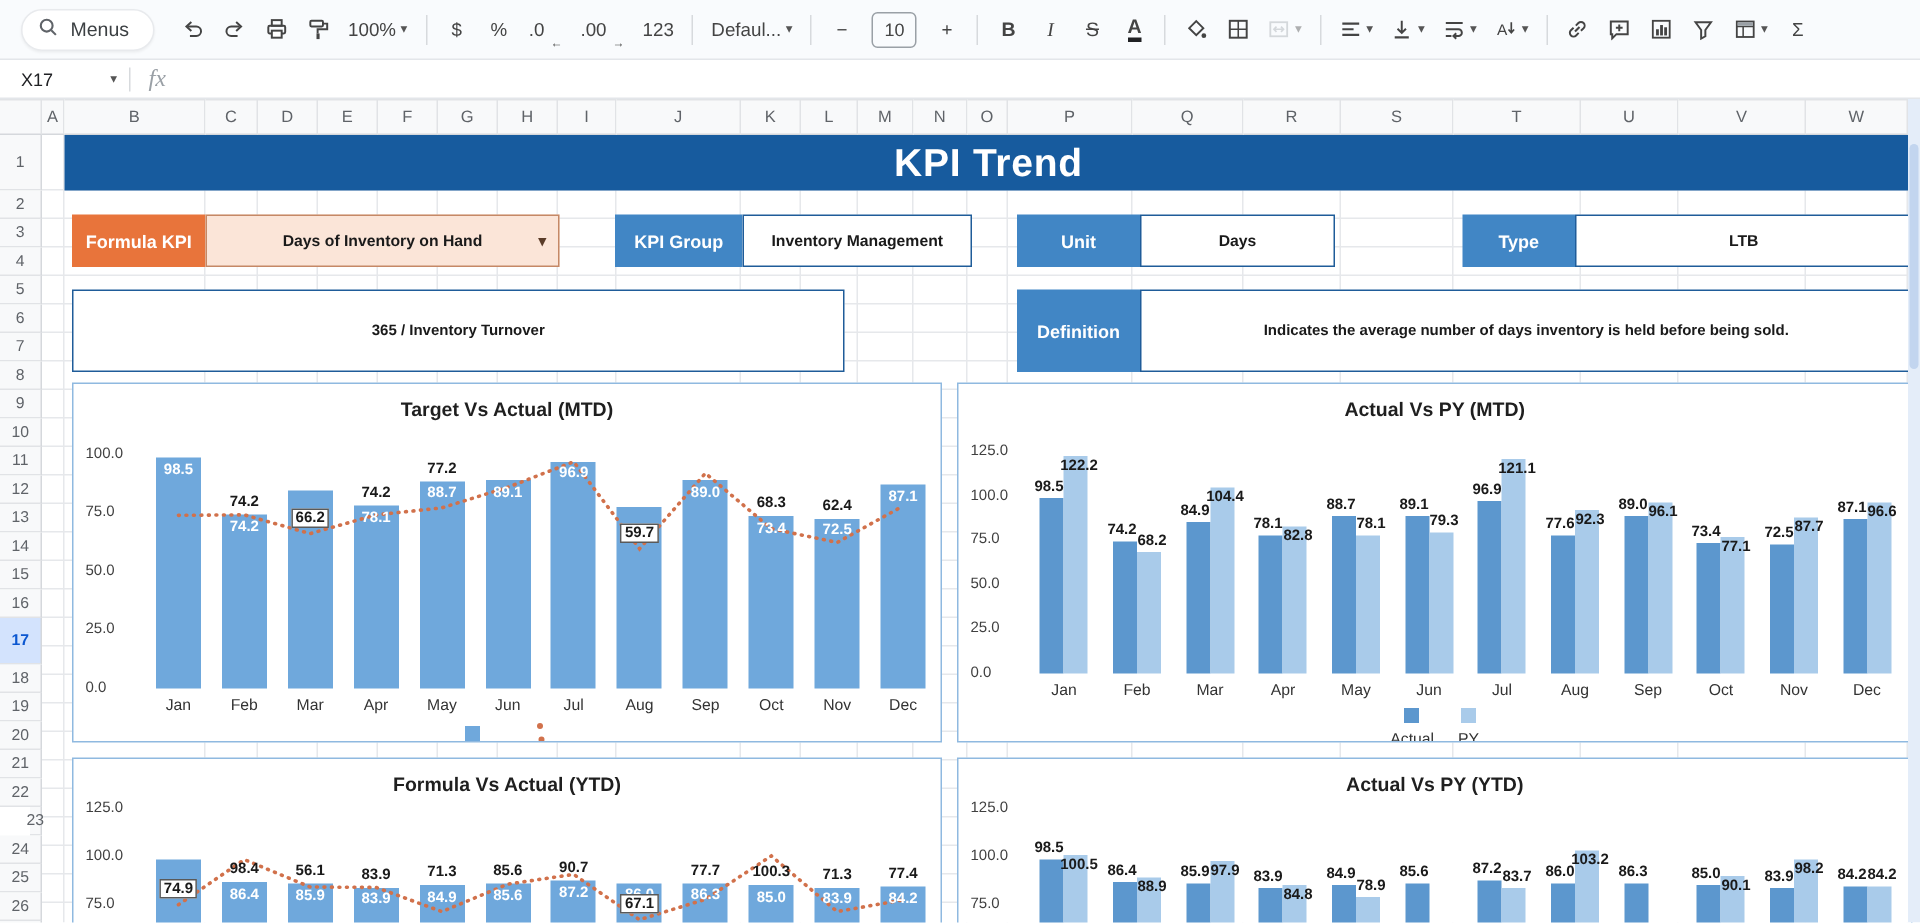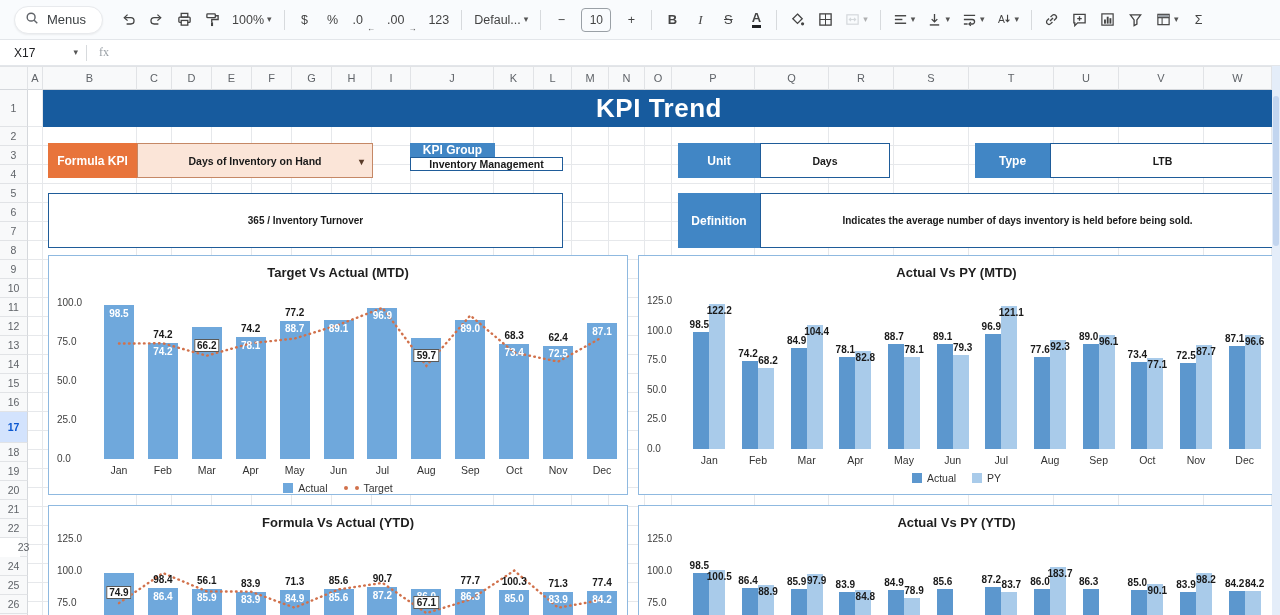--- a/index.html
+++ b/index.html
@@ -30,22 +30,22 @@
   .g-sub { font-size:8px; margin-left:1px; align-self:flex-end; }
   .disabled { opacity:.45; }
 
   
   #fbar { position:absolute; left:0; top:40px; width:1280px; height:26px; background:#fff;
           border-bottom:1px solid #E3E6EA; display:flex; align-items:center; }
   #namebox { width:86px; padding-left:14px; font-size:12px; color:#202124;
              display:flex; align-items:center; justify-content:space-between; }
   #namebox .tb-caret { margin-right:8px; }
   .fdiv { width:1px; height:16px; background:#D7DADD; }
-  #fx { font-family:"Liberation Serif", serif; color:#9AA0A6;
-        font-size:12px; padding:0 12px; }
+  #fx { font-style:italic; font-family:"Liberation Serif", serif; color:#9AA0A6;
+        font-size:16px; padding:0 12px; }
 
   
   #colheads { position:absolute; left:0; top:66px; height:24px; display:flex; z-index:2; }
   .ch { background:#F8F9FA; border-right:1px solid #E1E3E6; border-top:1px solid #E1E3E6;
         border-bottom:1px solid #D5D8DC; font-size:11px; color:#5F6368;
         display:flex; align-items:center; justify-content:center; }
   #rowheads { position:absolute; left:0; top:90px; width:28px; z-index:2; }
   .rh { background:#F8F9FA; border-right:1px solid #D5D8DC; border-bottom:1px solid #E1E3E6;
         font-size:10.5px; color:#5F6368; display:flex; align-items:center; justify-content:center; }
   .rh.sel { background:#D3E3FD; color:#0B57D0; font-weight:bold; }
@@ -68,21 +68,21 @@
   .ctl-value { background:#fff; border:1px solid #1F5C99; font-weight:bold; font-size:10.5px;
                color:#1a1a1a; display:flex; align-items:center; justify-content:center;
                text-align:center; padding:0 6px; }
   #c-selectkpi { left:48px; top:143px; }
   #c-selectkpi .ctl-label { width:89px; }
   .kpi-dd { width:236px; background:#FBE5D8; border:1px solid #C58866; position:relative;
             display:flex; align-items:center; justify-content:center;
             font-weight:bold; font-size:10.5px; color:#1a1a1a; }
   .kpi-dd .caret { position:absolute; right:8px; top:50%; transform:translateY(-50%);
                    font-size:10px; color:#5a3b28; }
-  #c-kpigroup { left:410px; top:143px;flex-direction:column; } #c-kpigroup .ctl-label{width:85px;} #c-kpigroup .ctl-value{width:153px;}
+  #c-kpigroup { left:410px; top:143px; } #c-kpigroup .ctl-label{width:85px;} #c-kpigroup .ctl-value{width:153px;}
   #c-unit     { left:678px; top:143px; } #c-unit .ctl-label{width:82px;}     #c-unit .ctl-value{width:130px;}
   #c-type     { left:975px; top:143px; } #c-type .ctl-label{width:75px;}     #c-type .ctl-value{width:225px;}
   #c-formula  { left:48px; top:193px; height:55px; }  #c-formula .ctl-label{width:85px;}  #c-formula .ctl-value{width:515px; font-size:10px;}
   #c-definition{ left:678px; top:193px; height:55px; } #c-definition .ctl-label{width:82px;} #c-definition .ctl-value{width:515px; font-size:10px;}
   #c-formula, #c-definition { height:55px; }
   #c-formula .ctl-label, #c-definition .ctl-label { height:55px; }
 
   
   .chart-card { position:absolute; background:#fff; border:1px solid #8FB9E0;
                 overflow:hidden; z-index:3; }
@@ -92,21 +92,21 @@
            word-break:break-all; }
   .bar { position:absolute; }
   .dlabel { position:absolute; width:44px; text-align:center; font-size:10px; font-weight:bold; }
   .dlabel.white { color:#fff; }
   .dlabel.black { color:#1a1a1a; }
   .dlabel.boxed { width:auto; background:#fff; border:1px solid #595959; padding:0 2px;
                   transform:translateX(-50%); }
   .month { position:absolute; text-align:center; font-size:10.5px; color:#333; }
   .legend { position:absolute; left:0; width:100%; display:flex; justify-content:center;
             align-items:center; gap:16px; font-size:10.5px; color:#333; }
-  .leg-item { display:flex; align-items:center; gap:5px; }
+  .leg-item { display:flex; align-items:center; gap:5px;flex-direction:column; }
   .leg-sq { width:10px; height:10px; display:inline-block; }
   .leg-dot { width:4px; height:4px; border-radius:50%; display:inline-block; }
   .chart-svg { position:absolute; left:0; top:0; pointer-events:none; }
 </style>
 </head>
 <body>
 
 <div id="app">
 
   <div id="toolbar">
@@ -700,21 +700,21 @@
         <div class="dlabel black" style="left: 427.667px; top: 69.536px;">86.3</div>
         <div class="dlabel black" style="left: 476.333px; top: 71.2px;">85.0</div>
         <div class="dlabel black" style="left: 525px; top: 72.608px;">83.9</div>
         <div class="dlabel black" style="left: 573.667px; top: 72.224px;">84.2</div>
         <div class="dlabel black" style="left: 58.3333px; top: 65.36px;">100.5</div>
         <div class="dlabel black" style="left: 107px; top: 80.208px;">88.9</div>
         <div class="dlabel black" style="left: 155.667px; top: 68.688px;">97.9</div>
         <div class="dlabel black" style="left: 204.333px; top: 85.456px;">84.8</div>
         <div class="dlabel black" style="left: 253px; top: 79.008px;">78.9</div>
         <div class="dlabel black" style="left: 350.333px; top: 72.864px;">83.7</div>
-        <div class="dlabel black" style="left: 399px; top: 61.904px;">183.7</div>
+        <div class="dlabel black" style="left: 399px; top: 61.904px;">103.2</div>
         <div class="dlabel black" style="left: 496.333px; top: 78.672px;">90.1</div>
         <div class="dlabel black" style="left: 545px; top: 68.304px;">98.2</div>
         <div class="dlabel black" style="left: 593.667px; top: 72.224px;">84.2</div>
       </div>
     </div>
 
   <div id="scrollbar">
     <div id="scrollthumb"></div>
   </div>
 </div>

